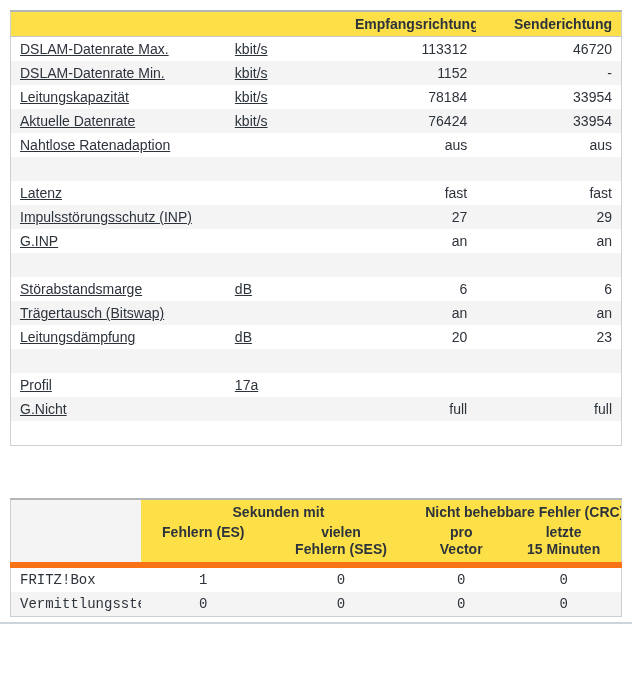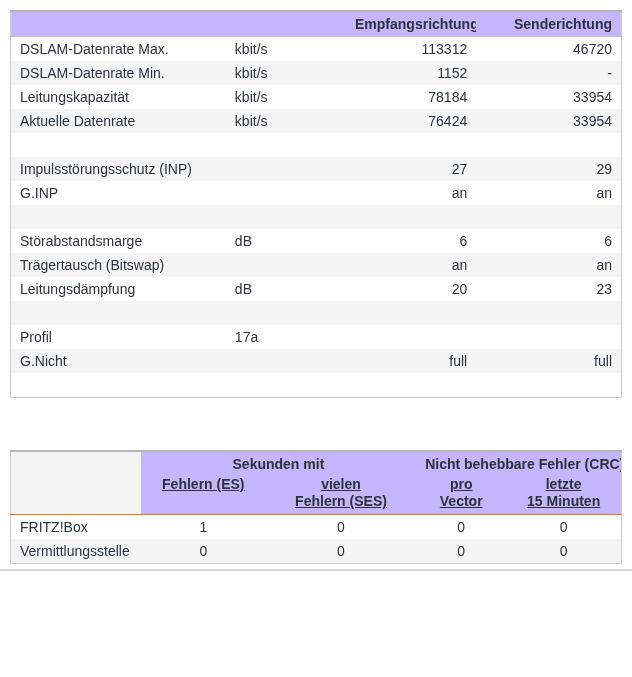--- a/index.html
+++ b/index.html
@@ -12,38 +12,38 @@
   .page { padding:10px 10px 0 10px; }
 
   table {
     width:612px; border-collapse:collapse; table-layout:fixed;
     border:1px solid #cdcfd0; border-top:2px solid #b2b6b9;
   }
   th, td {
     padding:4px 9px; line-height:16px; height:16px;
     font-weight:normal; overflow:hidden; white-space:nowrap;
   }
-  thead th { background:#c4b5fd; font-weight:bold; }
+  thead th { background:#fde047; font-weight:bold; }
 
   
   .dsl thead th { border-bottom:1px solid #c3c8cb; }
   .dsl tbody tr:nth-child(even) td { background:#f4f4f4; }
-  .dsl .c-label, .dsl .c-unit { text-align:left; }
+  .dsl .c-label, .dsl .c-unit { text-align:left;text-decoration:underline; }
   .dsl .c-rx, .dsl .c-tx, .dsl th.c-rx, .dsl th.c-tx { text-align:right; }
 
   
   .err { margin-top:52px; }
   .err thead tr.group th { text-align:center; padding-bottom:2px;margin-top:12px; }
   .err thead tr.cols th {
     text-align:center; vertical-align:top;
-    border-bottom:1px solid #f97316; padding-top:2px; height:auto;text-decoration:underline;
+    border-bottom:6px solid #f97316; padding-top:2px; height:auto;
   }
   .err thead th.corner { background:#f4f4f4; }
   .err tbody tr:nth-child(even) td { background:#f4f4f4; }
-  .err tbody td { text-align:center; }
+  .err tbody td { text-align:center;font-family:Liberation Mono, monospace; }
   .err tbody td.c-label { text-align:left; }
   .err .hl { display:block; line-height:17px; }
 
   .bottom-sep {
     margin-top:5px; width:632px; height:2px; background:#ccd5db;
   }
 </style>
 </head>
 <body>
 
@@ -83,24 +83,36 @@
         <td class="c-rx">78184</td>
         <td class="c-tx">33954</td>
       </tr>
       <tr>
         <td class="c-label">Aktuelle Datenrate</td>
         <td class="c-unit">kbit/s</td>
         <td class="c-rx">76424</td>
         <td class="c-tx">33954</td>
       </tr>
       <tr>
-        <td class="c-label"></td>
-          <td class="c-unit"></td>
-          <td class="c-rx"></td>
-          <td class="c-tx"></td>
+        <td class="c-label">Nahtlose Ratenadaption</td>
+        <td class="c-unit"></td>
+        <td class="c-rx">aus</td>
+        <td class="c-tx">aus</td>
+      </tr>
+      <tr>
+        <td class="c-label"></td>
+          <td class="c-unit"></td>
+          <td class="c-rx"></td>
+          <td class="c-tx"></td>
+      </tr>
+      <tr>
+        <td class="c-label">Latenz</td>
+        <td class="c-unit"></td>
+        <td class="c-rx">fast</td>
+        <td class="c-tx">fast</td>
       </tr>
       <tr>
         <td class="c-label">Impulsstörungsschutz (INP)</td>
         <td class="c-unit"></td>
         <td class="c-rx">27</td>
         <td class="c-tx">29</td>
       </tr>
       <tr>
         <td class="c-label">G.INP</td>
         <td class="c-unit"></td>

